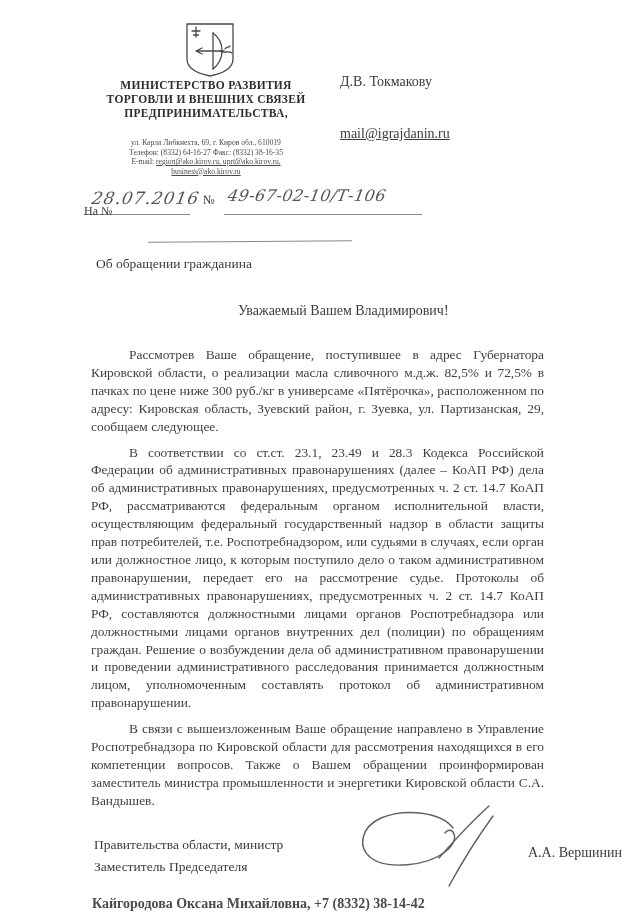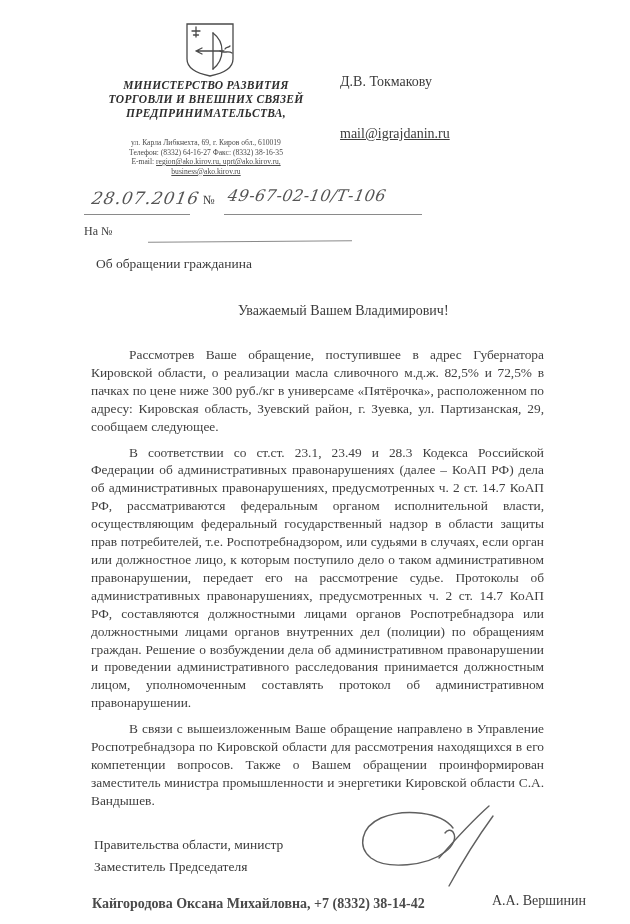--- a/index.html
+++ b/index.html
@@ -10,21 +10,21 @@
     color:#3b3b3b;
     overflow:hidden;
   }
   .abs{position:absolute;}
 
   
   .coat{left:184px;top:22px;width:52px;height:56px;}
   .ministry{
     left:58px;top:78px;width:296px;
     text-align:center;font-weight:bold;font-size:11.5px;line-height:14px;
-    color:#2e2e2e;letter-spacing:.3px;font-style:italic;
+    color:#2e2e2e;letter-spacing:.3px;
   }
   .addr{
     left:58px;top:138px;width:296px;
     text-align:center;font-size:7.6px;line-height:9.5px;color:#4a4a4a;
   }
   .addr .lnk{text-decoration:underline;}
 
   
   .rec-name{left:340px;top:74px;font-size:14px;color:#3b3b3b;}
   .rec-mail{left:340px;top:110px;font-size:14px;text-decoration:underline;color:#3b3b3b;margin-top:16px;}
@@ -33,37 +33,37 @@
   .hand{
     font-family:"DejaVu Serif", serif;font-style:italic;color:#555;
     transform:skewX(-10deg);letter-spacing:1px;
   }
   .hw-date{left:92px;top:188px;font-size:17px;}
   .hw-num{left:228px;top:186px;font-size:16px;letter-spacing:.5px;}
   .num-label{left:203px;top:193px;font-size:12.5px;}
   .u-line{border-bottom:1px solid #8a8a8a;height:1px;}
   .u-date{left:84px;top:213px;width:106px;}
   .u-num{left:224px;top:213px;width:198px;}
-  .na-label{left:84px;top:224px;font-size:12px;}
+  .na-label{left:84px;top:204px;font-size:12px;}
   .u-na{left:148px;top:240px;width:204px;transform:rotate(-0.4deg);}
 
   
   .subject{left:96px;top:256px;font-size:13.5px;}
   .salut{left:238px;top:303px;font-size:14px;}
 
   
   .body-text{
     left:83px;top:338px;width:469px;
     font-size:13.4px;line-height:17.9px;text-align:justify;color:#3f3f3f;
   }
   .body-text p{margin:8px;text-indent:38px;}
 
   
   .sign-pos{left:94px;top:834px;font-size:13.5px;line-height:22px;}
-  .sign-name{left:492px;top:845px;font-size:14px;margin-top:48px;}
+  .sign-name{left:528px;top:845px;font-size:14px;}
   .sig-svg{left:353px;top:800px;width:152px;height:92px;}
 
   
   .footer{left:92px;top:896px;font-size:14px;color:#4a4a4a;font-weight:bold;}
 
   svg .stroke{fill:none;stroke:#4a4a4a;stroke-width:1.3;stroke-linecap:round;}
   svg .sigstroke{fill:none;stroke:#5f5f5f;stroke-width:1.4;stroke-linecap:round;}
 </style>
 </head>
 <body>

